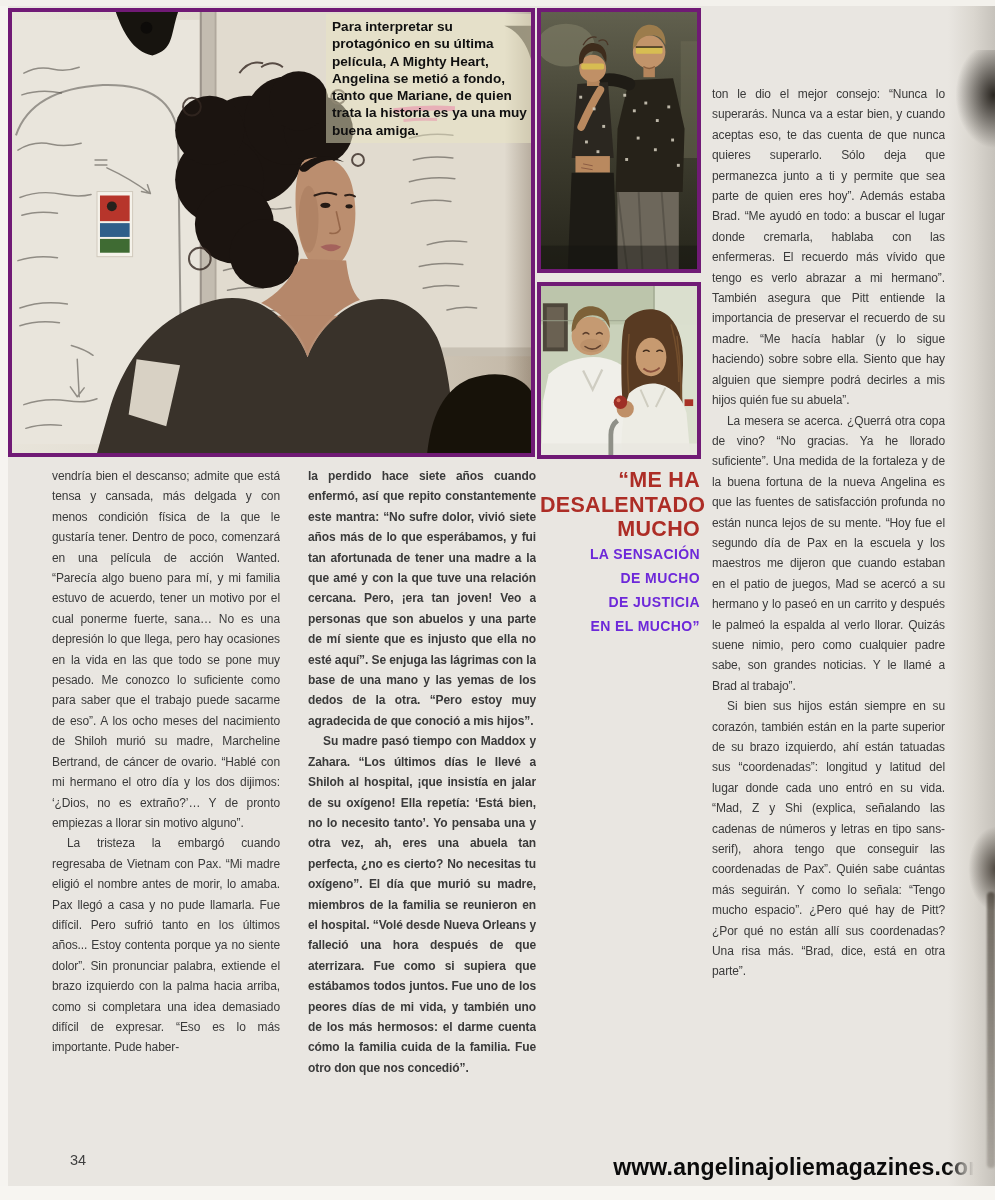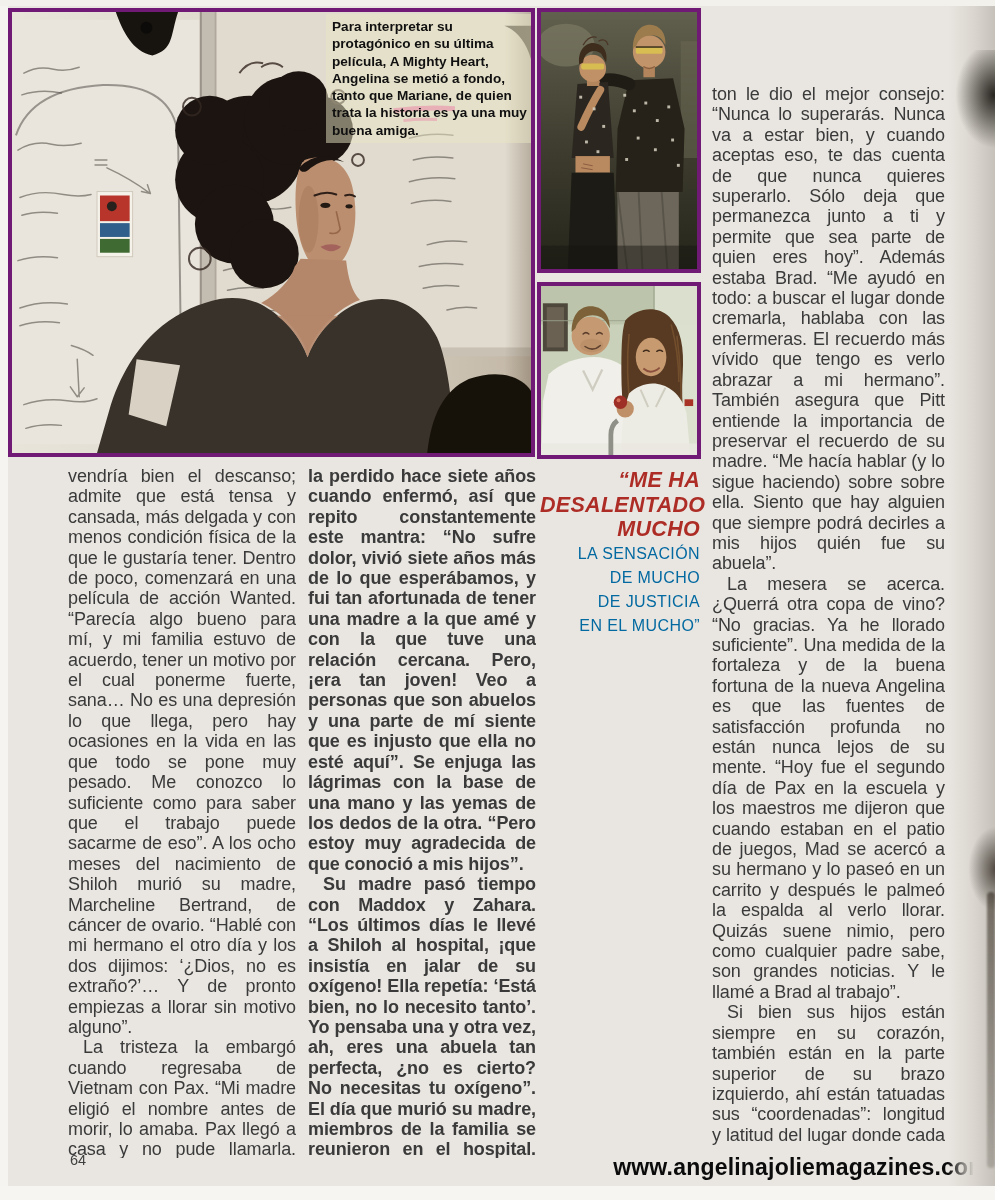--- a/index.html
+++ b/index.html
@@ -20,31 +20,31 @@
   
   .photo{position:absolute;border:4px solid #701a75;box-sizing:border-box;overflow:hidden;}
   .photo svg{display:block;width:100%;height:100%;}
   .photo-main{left:8px;top:8px;width:527px;height:449px;}
   .photo-armor{left:537px;top:8px;width:164px;height:265px;}
   .photo-kitchen{left:537px;top:282px;width:164px;height:177px;}
   .caption{position:absolute;left:314px;top:2px;width:200px;padding:4px 6px;
         font-weight:700;font-size:13.6px;line-height:17.3px;color:#101010;
         background:rgba(233,229,195,.5);}
   
-  .col{position:absolute;font-size:18px;line-height:20.4px;color:#3a3a3a;
+  .col{position:absolute;font-size:12px;line-height:20.4px;color:#3a3a3a;
         text-align:justify;letter-spacing:-.1px;overflow:hidden;}
   .col p{margin:0;}
   .col p.indent{text-indent:15px;}
-  .col1{left:68px;top:466px;width:228px;height:692px;}
+  .col1{left:52px;top:466px;width:228px;height:692px;}
   .col2{left:308px;top:466px;width:228px;height:692px;font-weight:bold;}
   .col3{left:712px;top:84px;width:233px;height:1064px;}
   
   .pq{position:absolute;left:540px;top:468px;width:160px;text-align:right;}
-  .pq .b{font-weight:700;font-size:21.5px;line-height:24.5px;letter-spacing:.3px;color:#ad2d26;font-style:italic;}
-  .pq .l{font-weight:400;font-size:16px;line-height:24px;letter-spacing:.4px;color:#0369a1;}
+  .pq .b{font-weight:700;font-size:21.5px;line-height:24.5px;letter-spacing:.3px;color:#ad2d26;}
+  .pq .l{font-weight:700;font-size:14px;line-height:24px;letter-spacing:.4px;color:#6d28d9;}
   
   .pagenum{position:absolute;left:70px;top:1152px;font-size:14.5px;color:#3f3f3f;}
   .watermark{position:absolute;right:6px;top:1154px;font-size:23px;font-weight:700;
         color:#0b0b0b;letter-spacing:.2px;}
 </style>
 </head>
 <body>
 
 <div class="page">
 
@@ -284,21 +284,21 @@
   <div class="pq">
     <div class="b">“ME HA</div>
     <div class="b">DESALENTADO</div>
     <div class="b">MUCHO</div>
     <div class="l">LA SENSACIÓN</div>
     <div class="l">DE MUCHO</div>
     <div class="l">DE JUSTICIA</div>
     <div class="l">EN EL MUCHO”</div>
   </div>
 
-  <div class="pagenum">64</div>
+  <div class="pagenum">34</div>
   <div class="watermark">www.angelinajoliemagazines.com</div>
 
   <div class="edge-strip"></div>
   <div class="blob-top-right"></div>
   <div class="blob-mid-right"></div>
   <div class="sliver-right"></div>
   <div class="band-left"></div>
   <div class="band-top"></div>
   <div class="band-bottom"></div>
 

